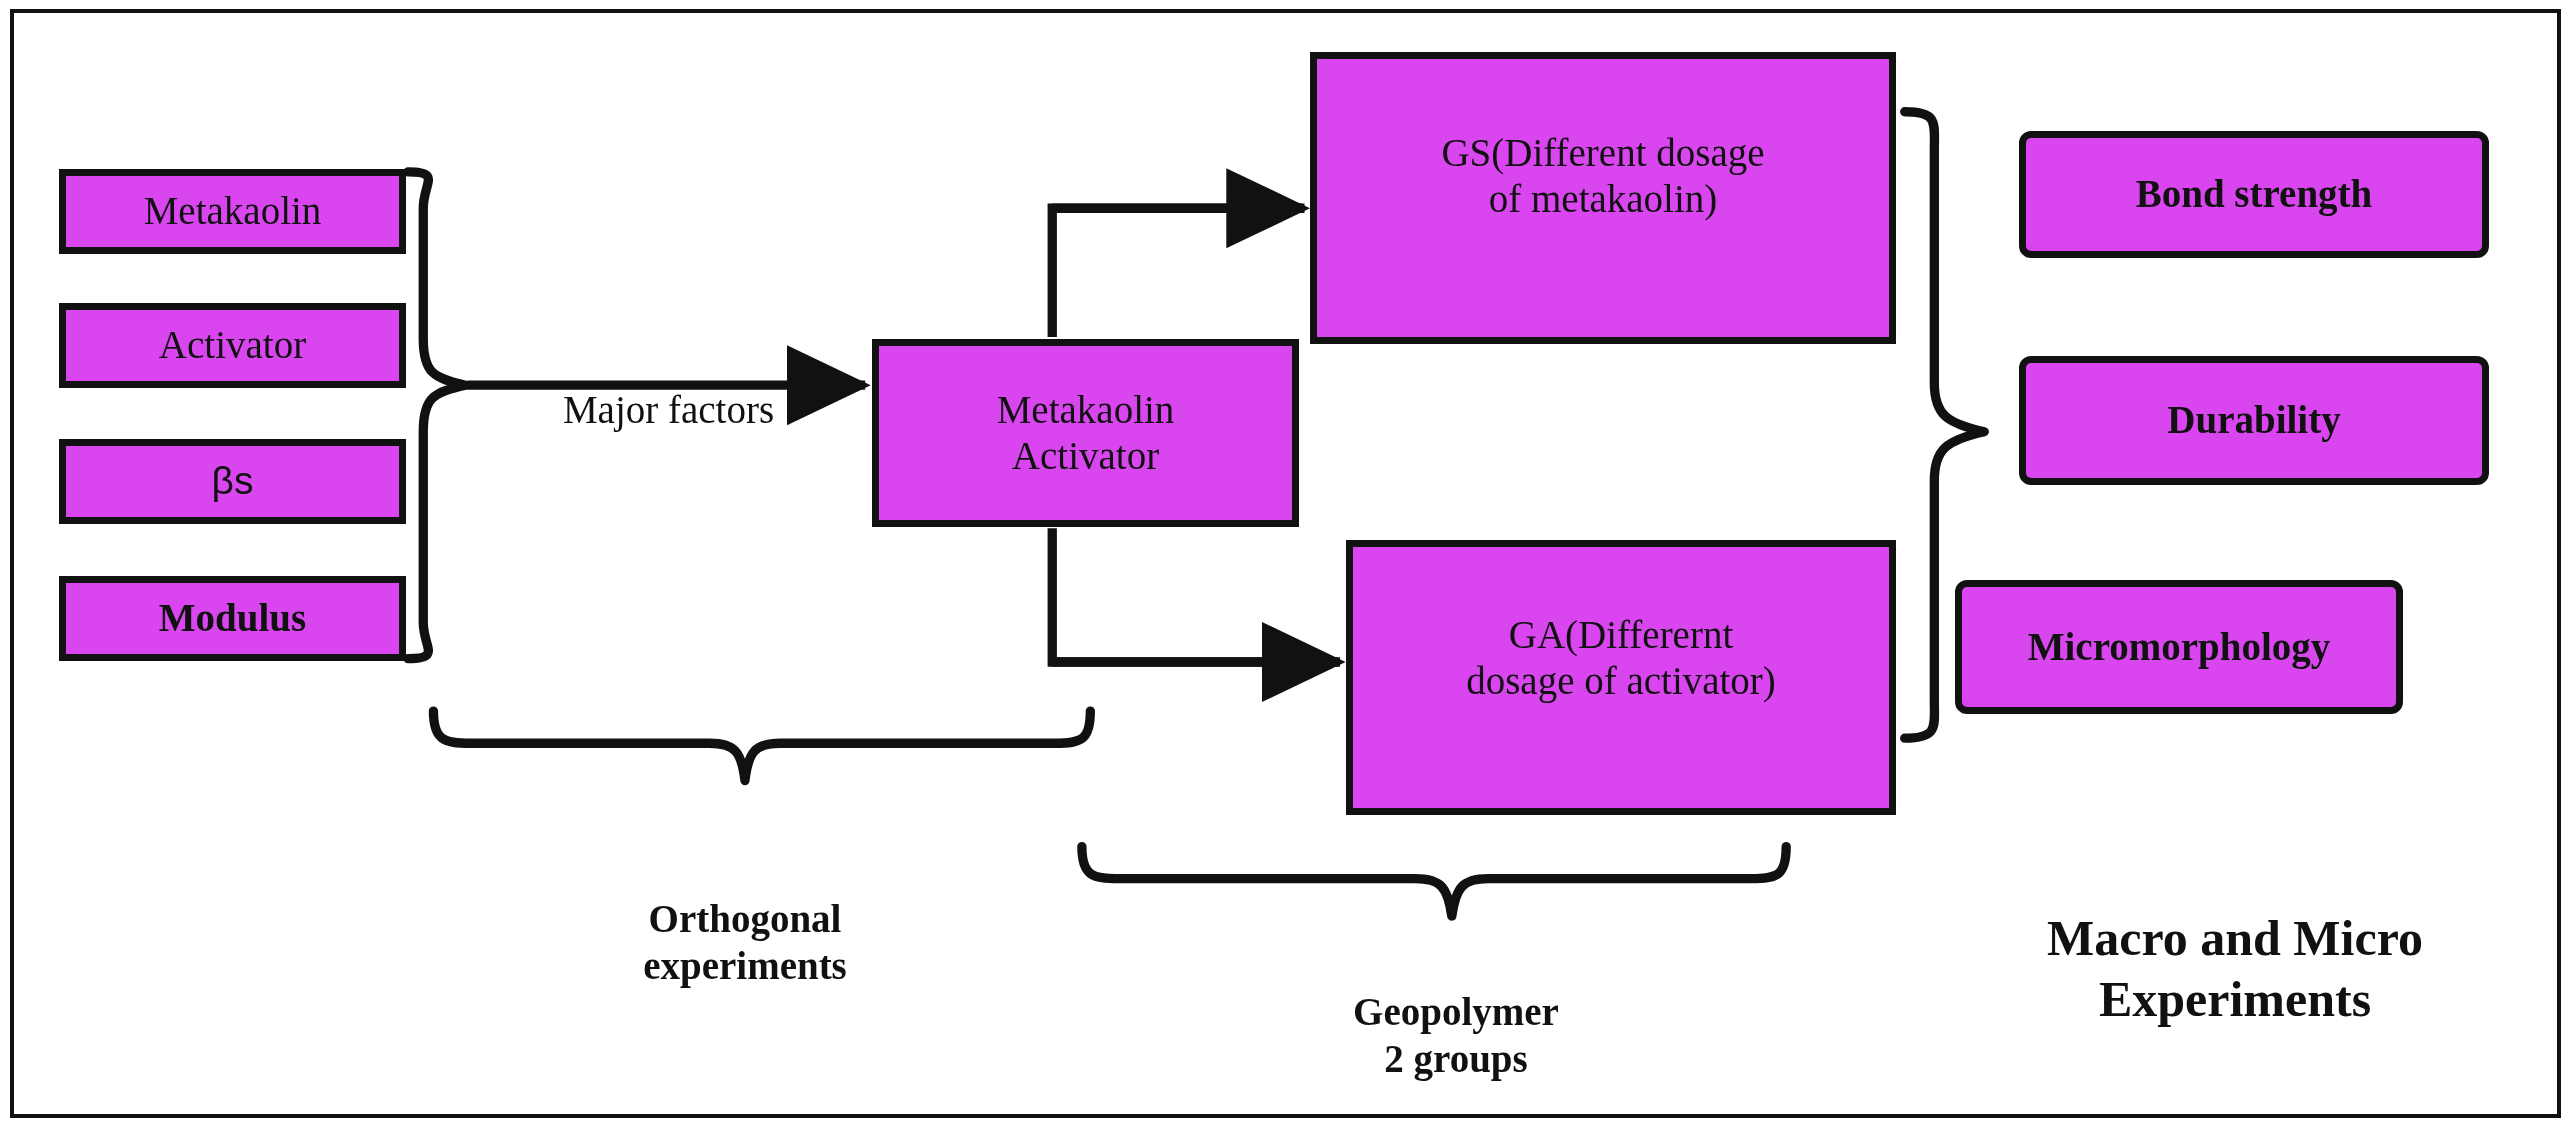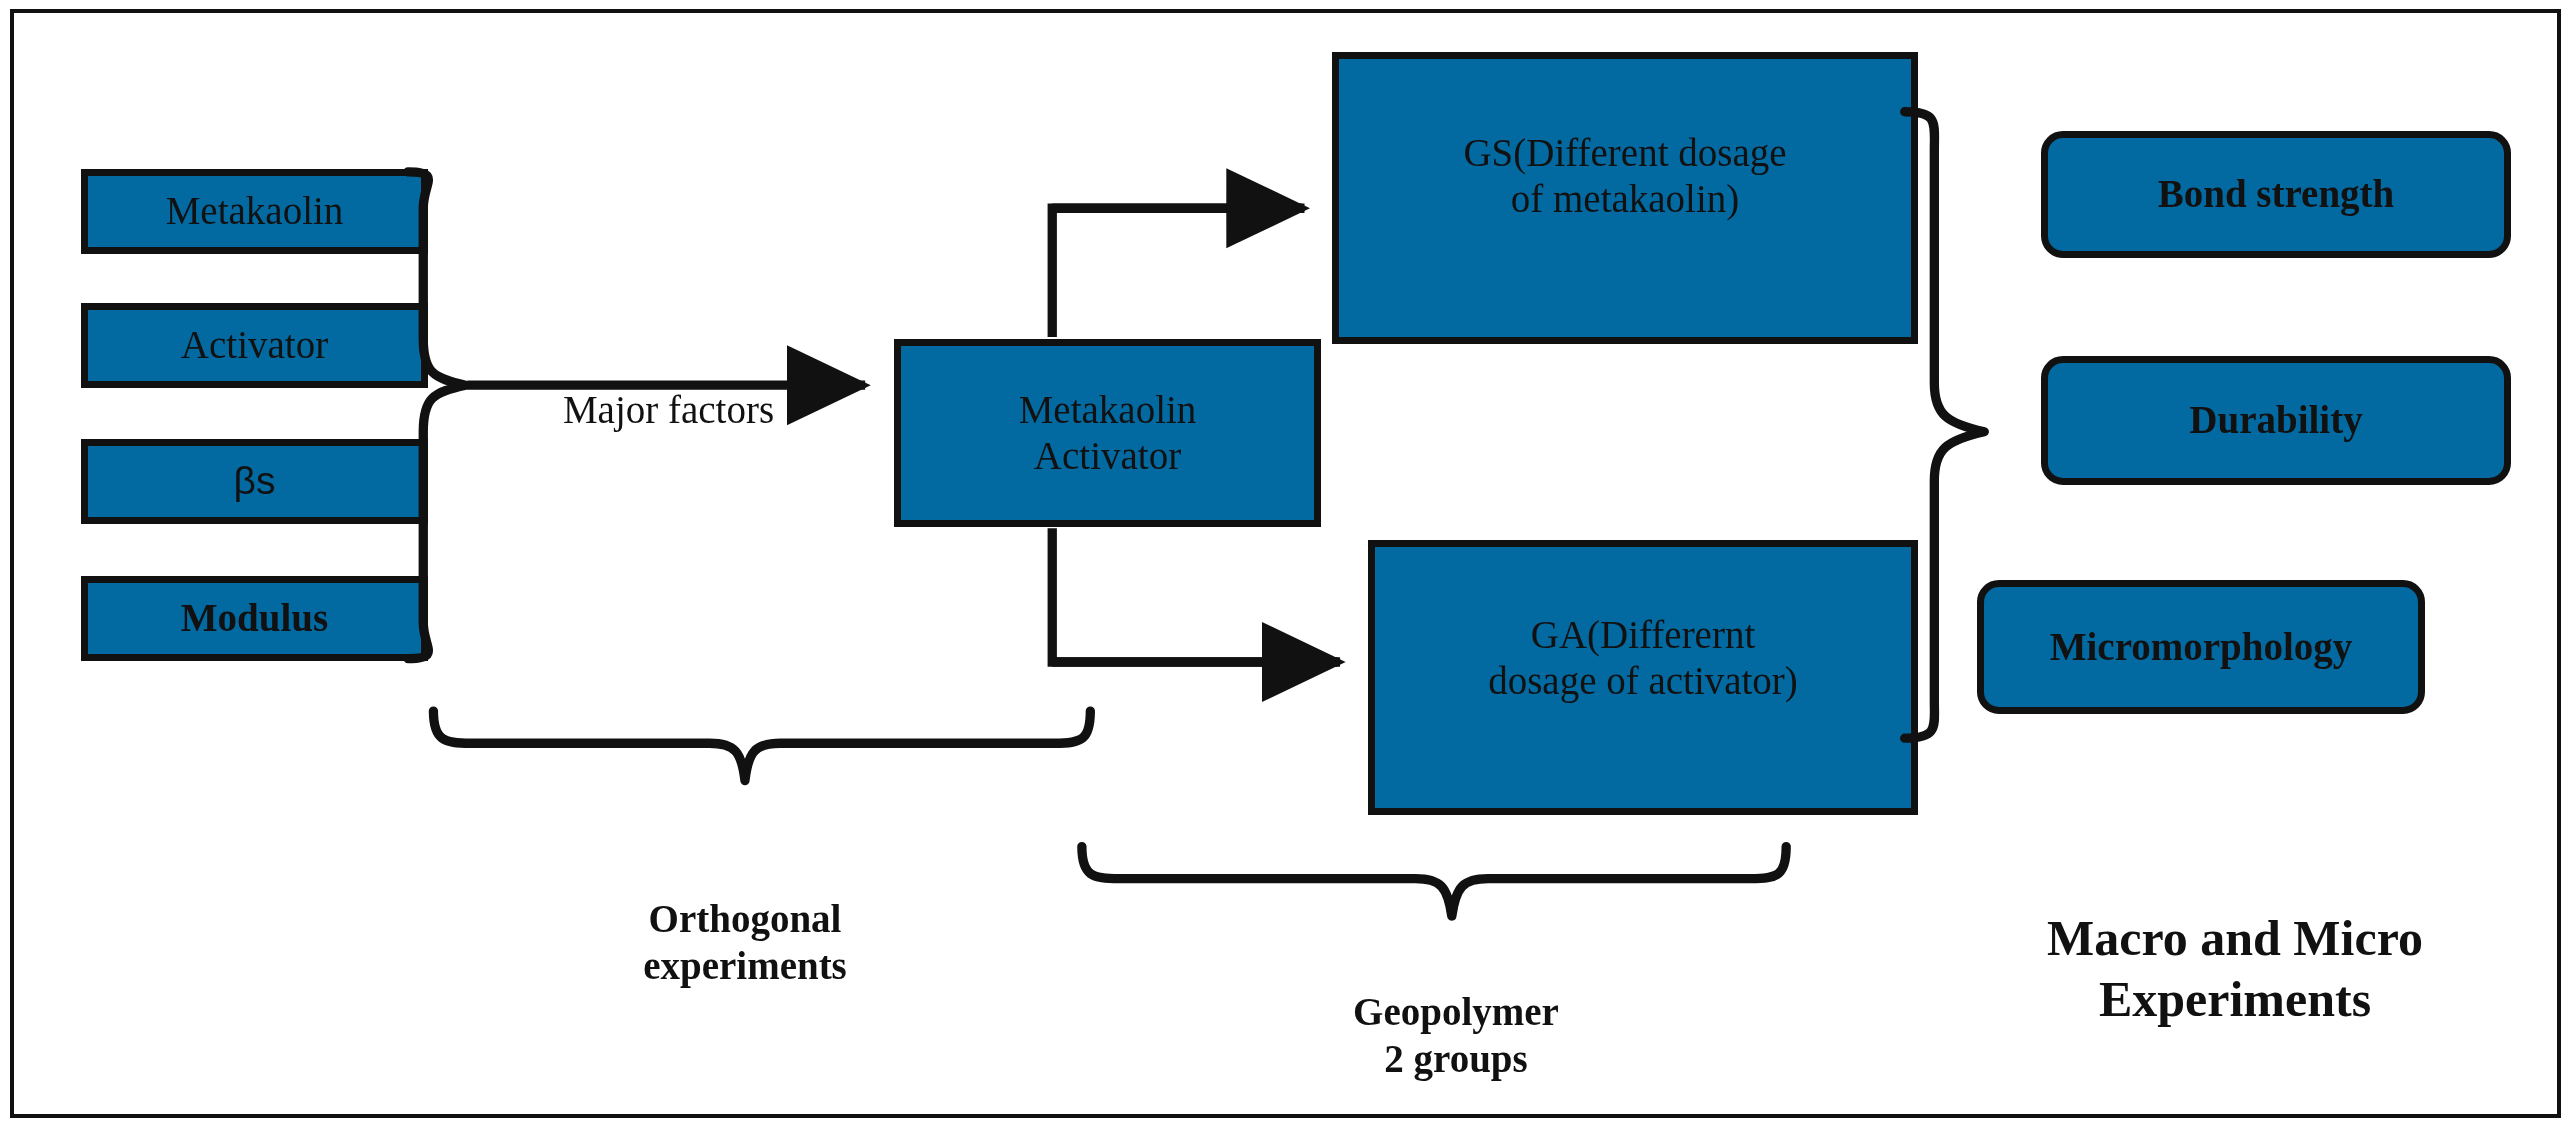--- a/index.html
+++ b/index.html
@@ -19,38 +19,37 @@
     width:2551px; height:1109px;
     border:4.2px solid #111;
     box-sizing:border-box;
     background:#fff;
   }
 
   
   .node {
     position:absolute;
     box-sizing:border-box;
-    background:#0369a1;
+    background:#d946ef;
     display:flex;
     align-items:center;
     justify-content:center;
     text-align:center;
     line-height:1.18;
     color:#111;
-    margin-left:22px;
   }
 
   
   .box-sharp {
     border:7.6px solid #111;
   }
   
   .box-round {
     border:7.6px solid #111;
-    border-radius:22px;
+    border-radius:12px;
     font-weight:bold;
   }
 
   .t-serif { font-family:"Liberation Serif", serif; }
   .t-sans  { font-family:"Liberation Sans", sans-serif; }
 
   
   .label {
     position:absolute;
     text-align:center;

